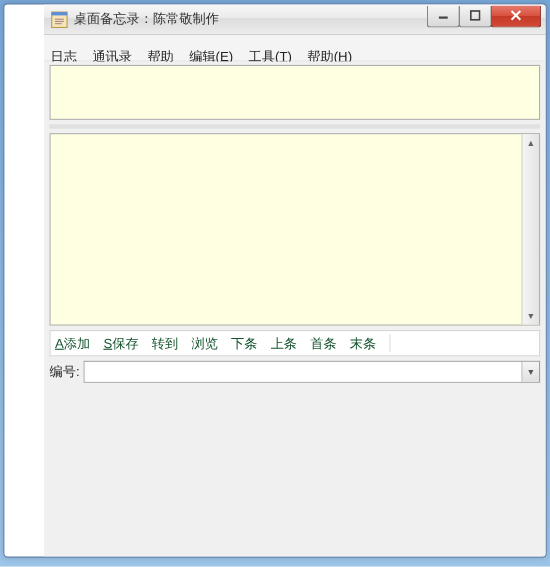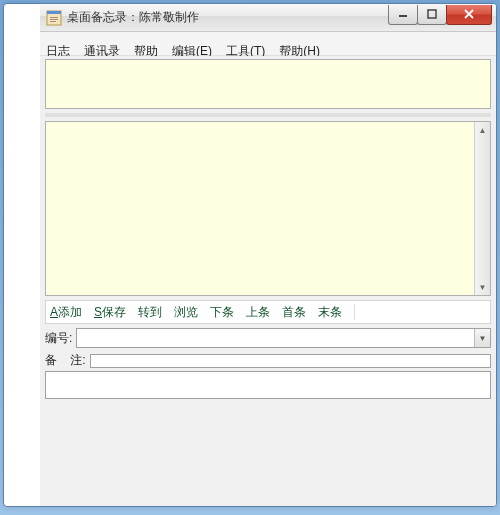--- a/index.html
+++ b/index.html
@@ -230,22 +230,15 @@
       <div class="combo">
         <input class="combo-input" value="" style="">
         <div class="combo-btn">
             <span style="font-size:8px;color:#555">▼</span>
           </div>
       </div>
     </div>
 
 
 
-    <div>
-      <div class="form-row">
-        <span class="form-label">备    注:</span>
-        <div class="ro-box"></div>
-      </div>
-      <div class="textarea-box ta-note"></div>
-    </div>
 
   </div>
 </div>
 
 </body></html>

